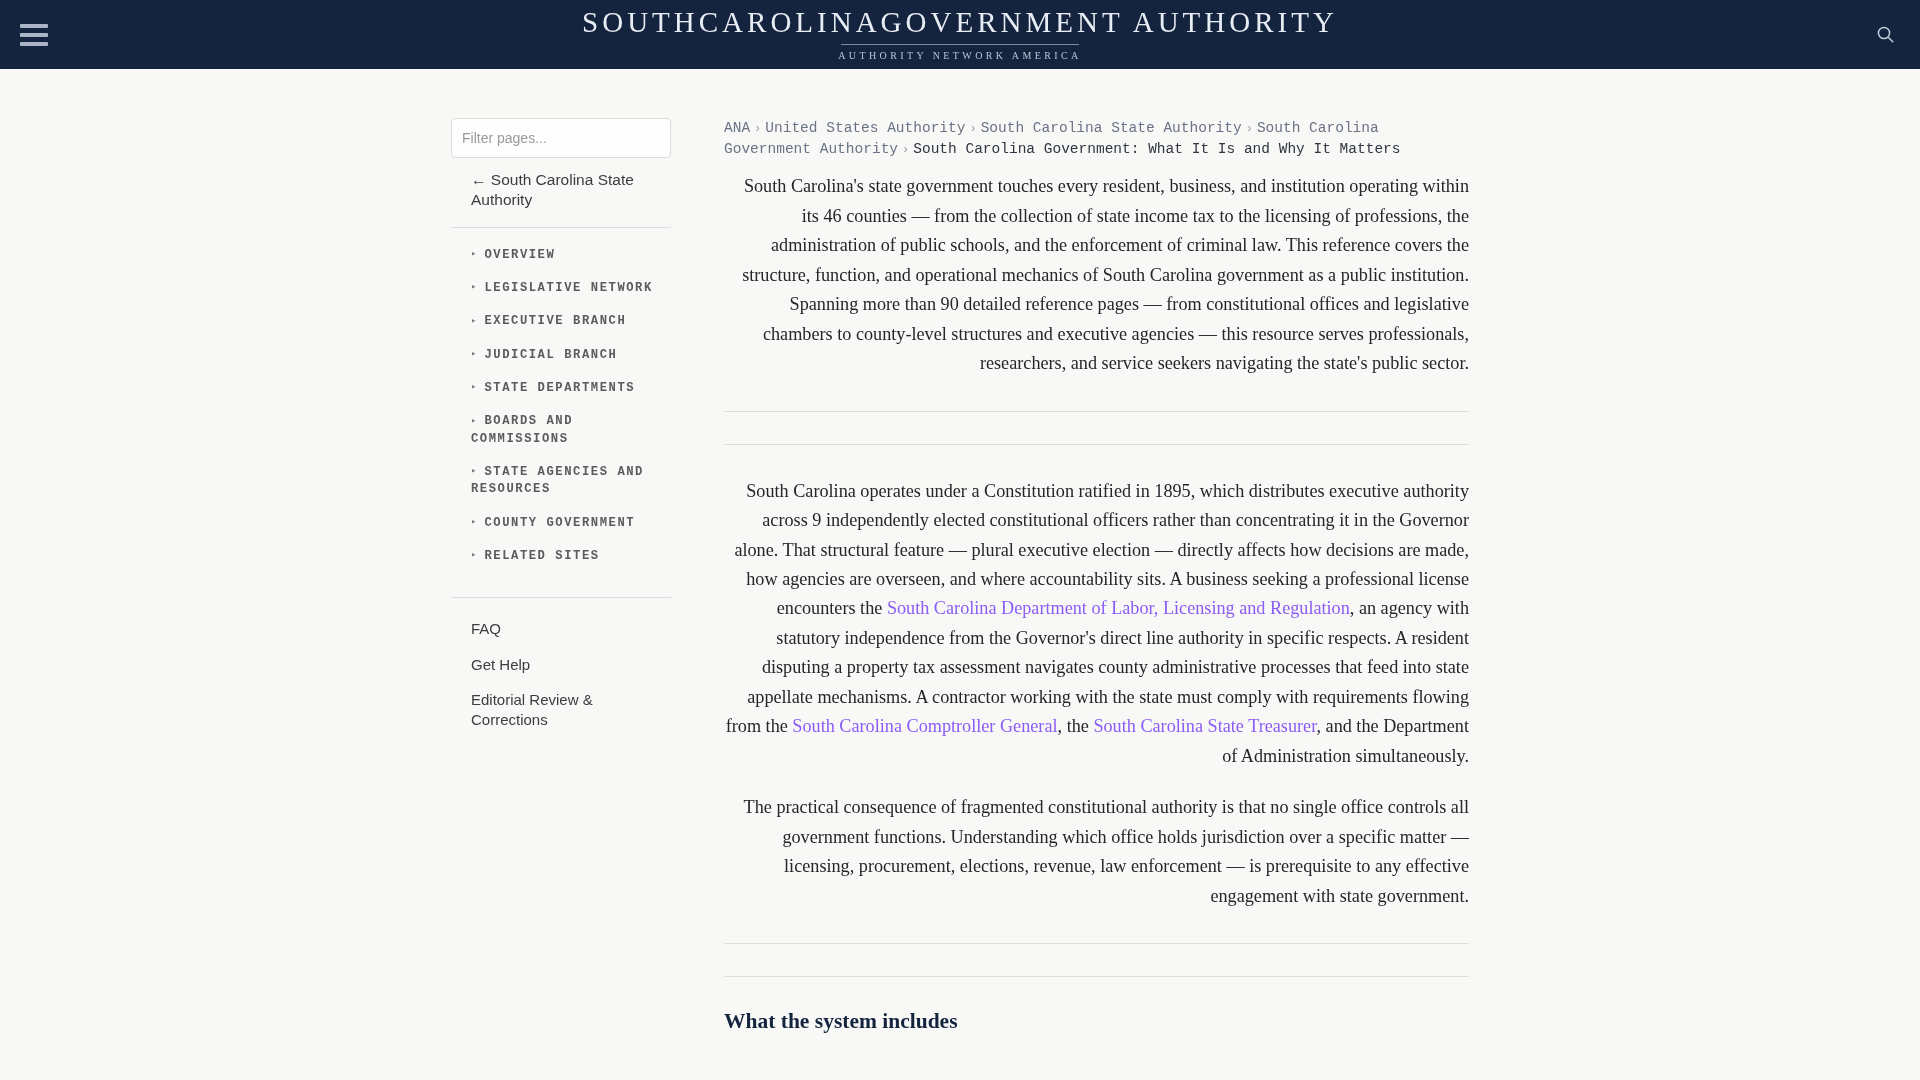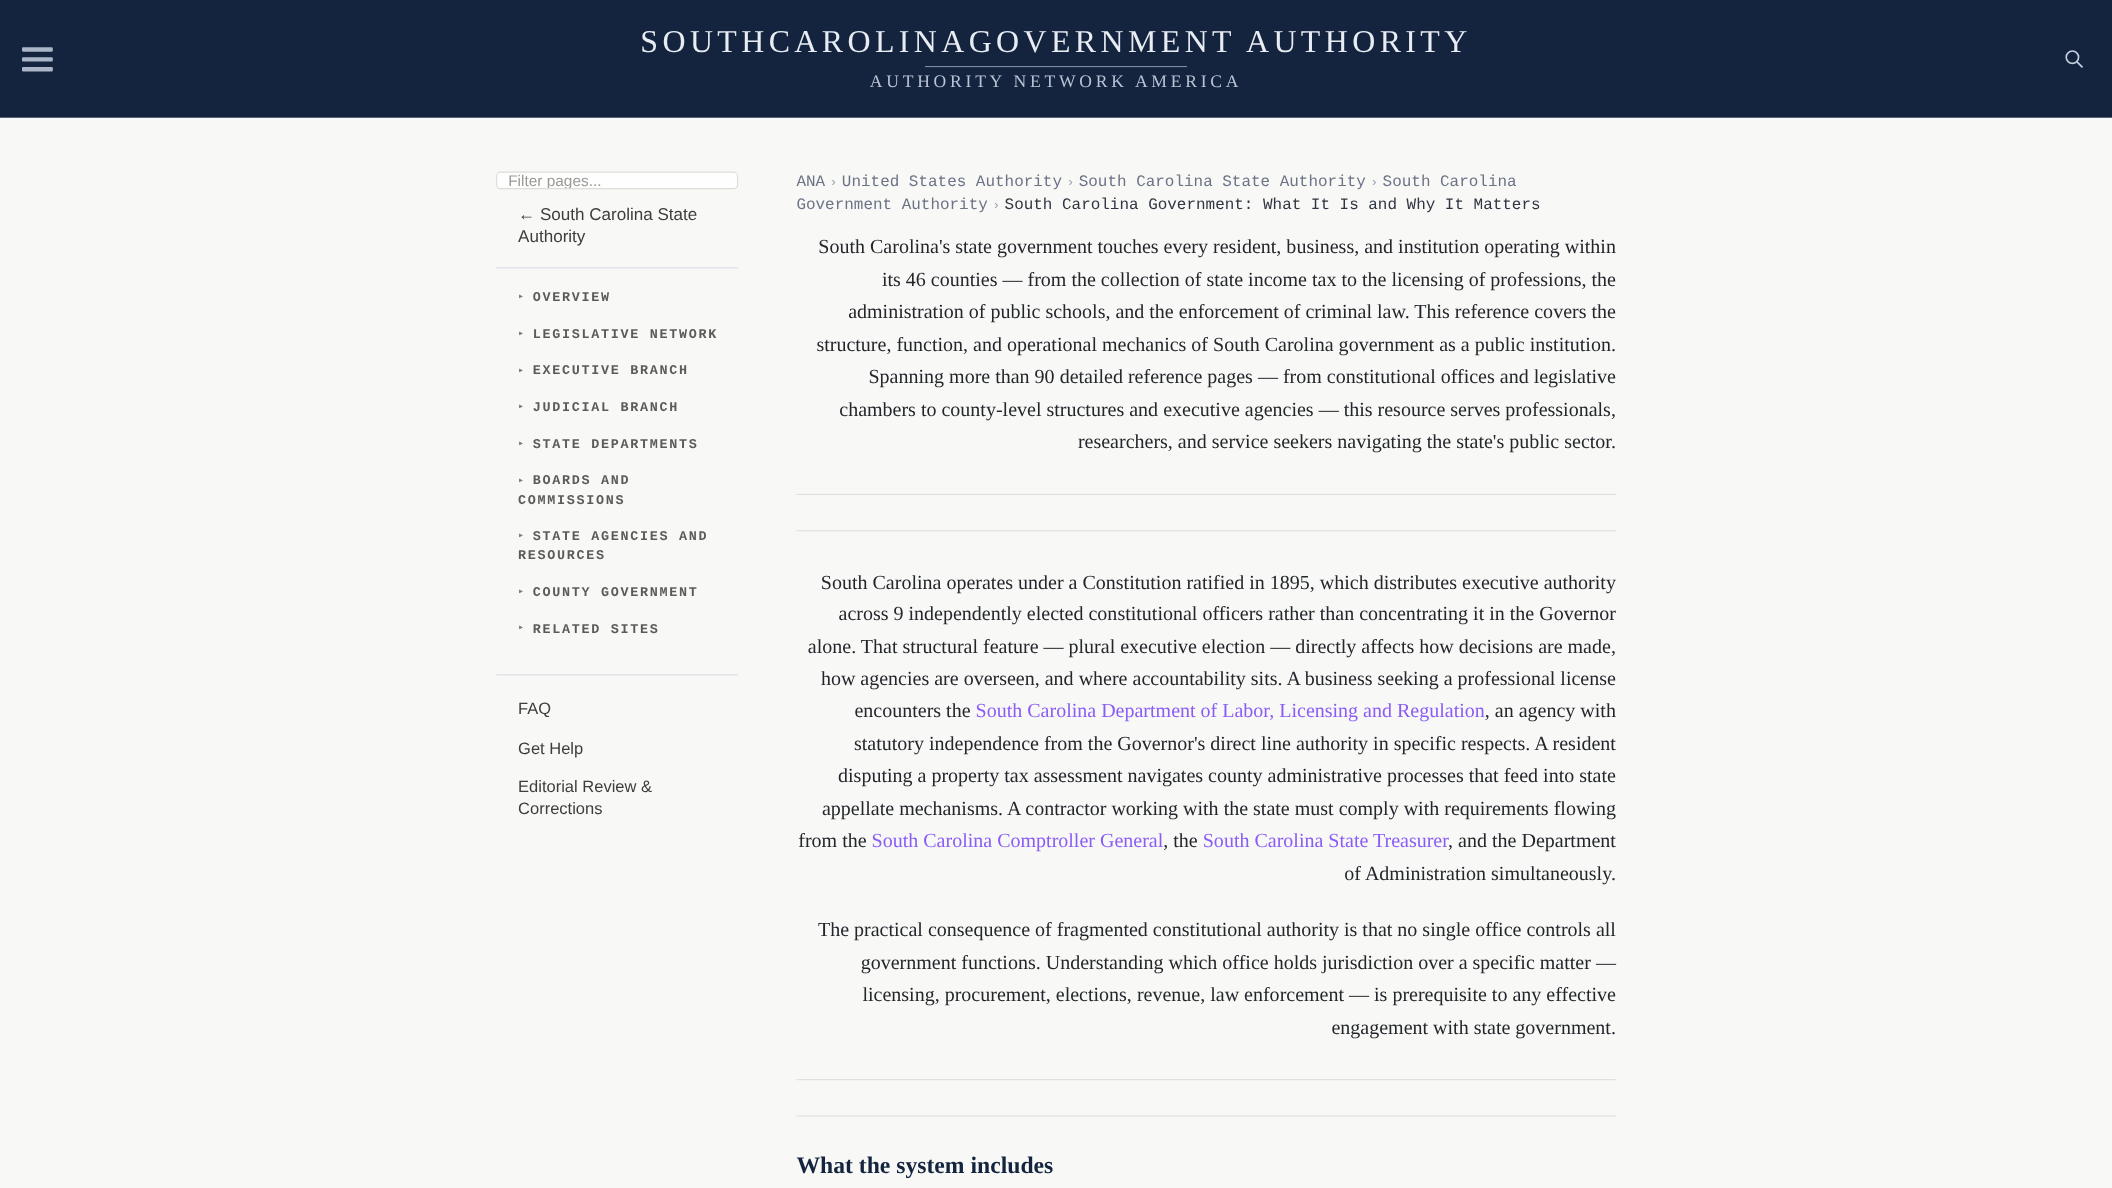--- a/index.html
+++ b/index.html
@@ -8,21 +8,21 @@
     width: 1920px;
     height: 1080px;
     overflow: hidden;
     background: #f8f8f6;
     font-family: "Liberation Sans", sans-serif;
   }
 
   
   .masthead {
     position: relative;
-    height: 107px;
+    height: 69px;
     background: #14243f;
     display: flex;
     align-items: center;
     justify-content: center;
   }
   .hamburger {
     position: absolute;
     left: 16px;
     top: 50%;
     transform: translateY(-50%);
@@ -66,21 +66,21 @@
     white-space: nowrap;
   }
   .brand-rule {
     width: 238px;
     height: 1px;
     background: #7e8ca3;
     margin: 7px auto 6px auto;
   }
   .brand-sub {
     font-family: "Liberation Serif", serif;
-    font-size: 16px;
+    font-size: 10px;
     letter-spacing: 3.4px;
     color: #b9c3d3;
     white-space: nowrap;
   }
 
   
   .shell {
     display: flex;
     align-items: flex-start;
     padding-top: 49px;
@@ -88,21 +88,21 @@
   }
 
   
   .sidebar {
     width: 220px;
     margin-left: 451px;
     flex: 0 0 220px;
   }
   .filter-input {
     width: 220px;
-    height: 16px;
+    height: 40px;
     border: 1px solid #dcdcd8;
     border-radius: 4px;
     background: #fefefe;
     padding: 0 10px;
     font-size: 14px;
     font-family: "Liberation Sans", sans-serif;
     color: #333;
     outline: none;
   }
   .filter-input::placeholder { color: #9a9a96; }

